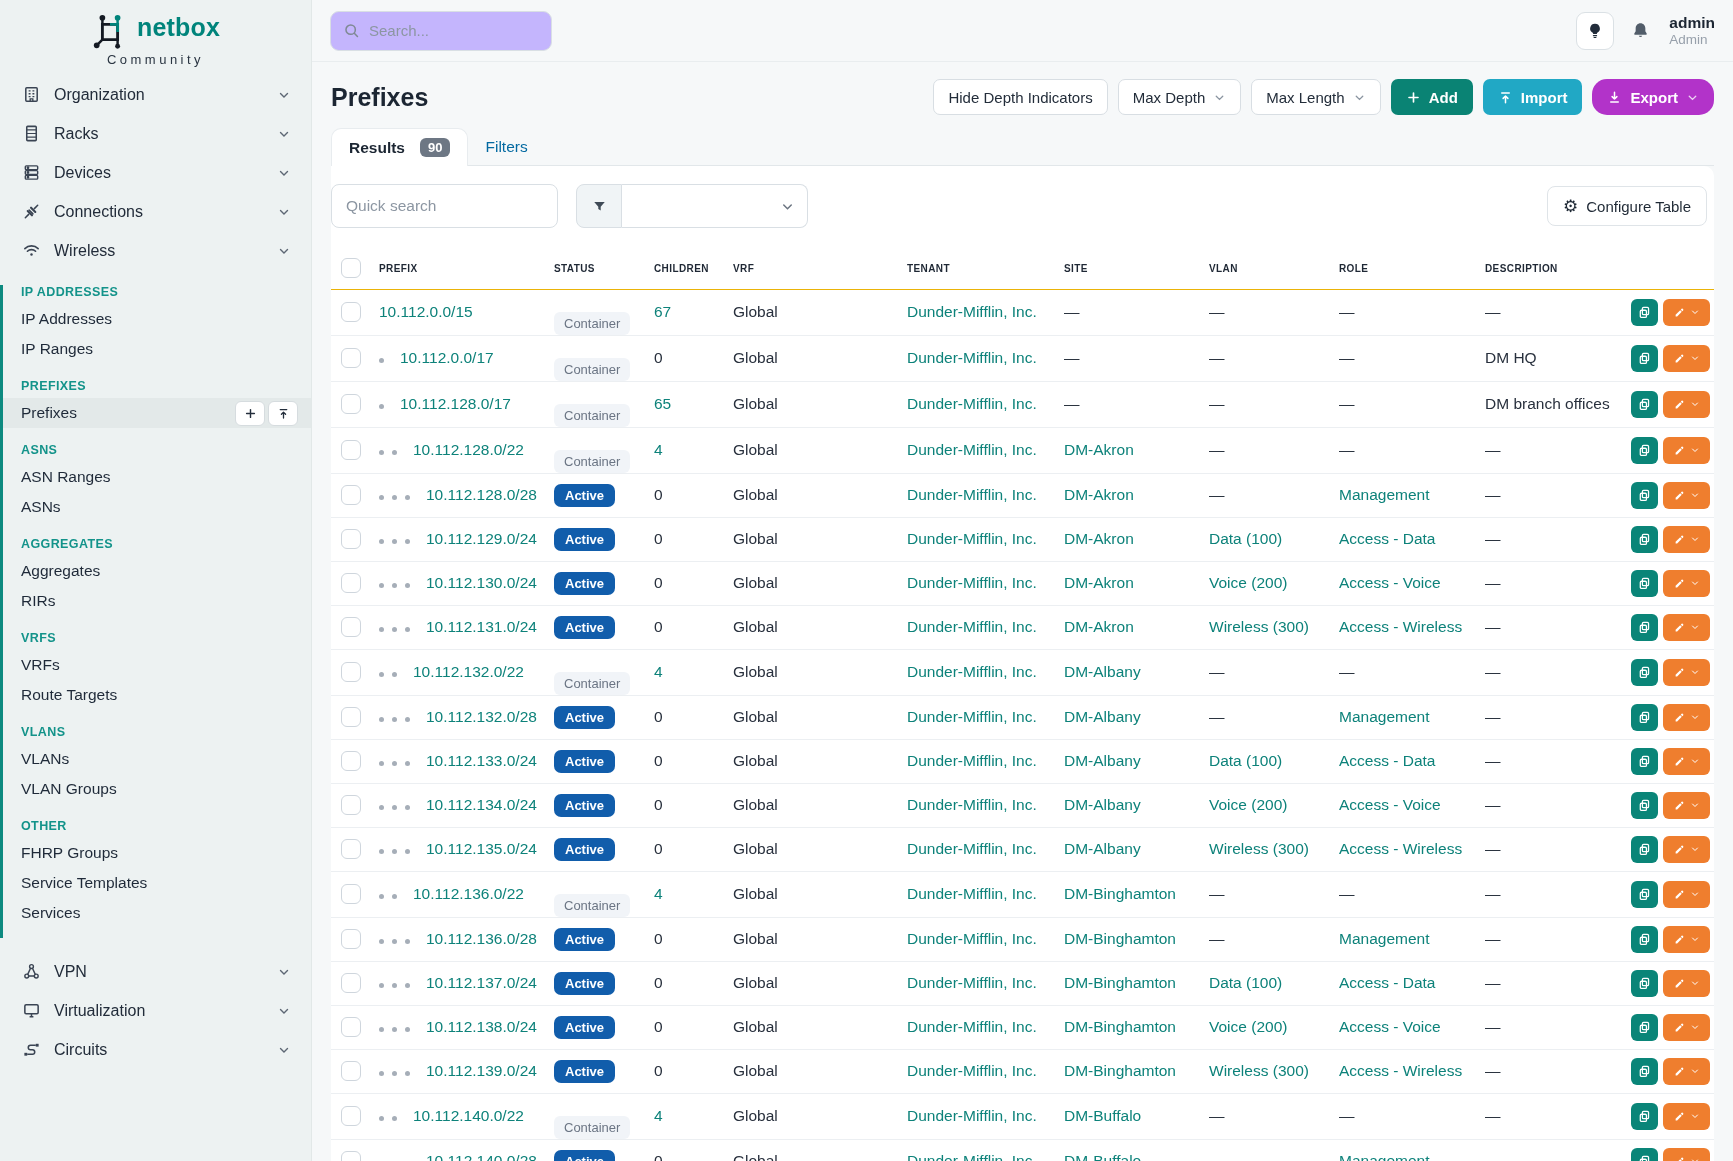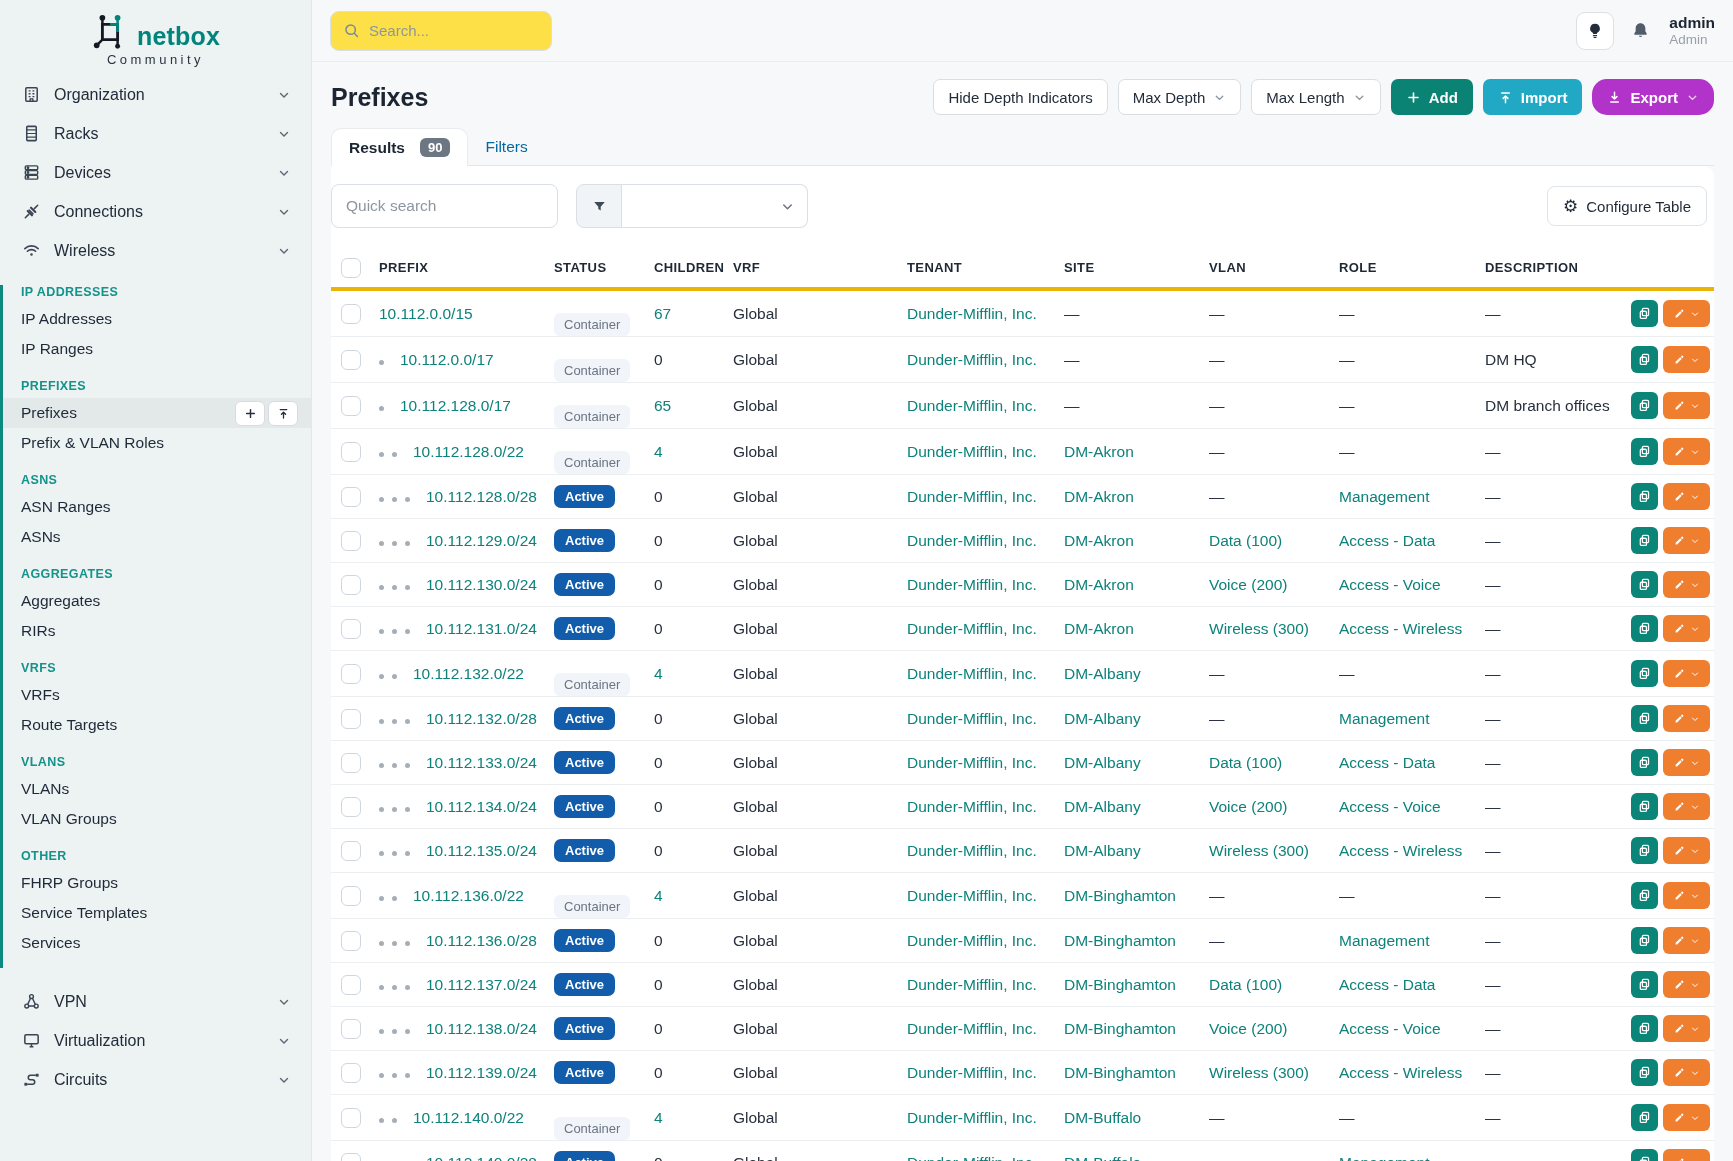--- a/index.html
+++ b/index.html
@@ -3,21 +3,21 @@
 <meta charset="utf-8">
 <style>
   * { margin:0; padding:0; box-sizing:border-box; }
   html,body { width:1733px; height:1161px; overflow:hidden; }
   body { font-family:"Liberation Sans","DejaVu Sans",sans-serif; background:#f6f8f9; color:#212b3a; }
   .app { position:relative; width:1733px; height:1161px; overflow:hidden; }
 
   
   .sidebar { position:absolute; left:0; top:0; width:312px; height:1161px; background:#edf2f2; border-right:1px solid #e2e8e8; }
   .brand { padding-top:13px; text-align:center; cursor:pointer; }
-  .brand-row { display:flex; align-items:flex-end; justify-content:center; gap:8px; }
+  .brand-row { display:flex; align-items:flex-start; justify-content:center; gap:8px; }
   .brand-logo svg { width:38px; height:38px; display:block; }
   .brand-name { font-size:25px; font-weight:700; color:#00847b; letter-spacing:.2px; }
   .brand-sub { margin-top:1px; font-size:13px; font-weight:500; color:#2a3542; letter-spacing:3.5px; }
   .side-nav { margin-top:8px; }
   .side-item { height:39px; display:flex; align-items:center; gap:13px; padding:0 20px 0 22px; font-size:16px; color:#222c3a; cursor:pointer; }
   .side-item .icon { color:#3a4453; display:flex; }
   .side-item .icon svg { width:19px; height:19px; }
   .side-item .chev { margin-left:auto; color:#5d6774; }
   .side-item .chev svg { width:14px; height:14px; }
   .ipam-wrap { border-left:3px solid #0d8a80; margin-top:0; padding-bottom:10px; }
@@ -29,21 +29,21 @@
   .sub-btn { width:30px; height:25px; background:#fff; border:1px solid #d6dcdf; border-radius:6px; display:flex; align-items:center; justify-content:center; color:#242e3c; cursor:pointer; }
   .sub-btn svg { width:13px; height:13px; }
   .side-bottom { margin-top:14px; }
 
   
   .main { margin-left:312px; height:100%; }
   .topbar { height:62px; display:flex; align-items:center; padding:0 18px; border-bottom:1px solid #e9edef; }
   .search-wrap { position:relative; width:222px; }
   .search-wrap .icon { position:absolute; left:13px; top:11px; color:#7f8994; }
   .search-wrap .icon svg { width:17px; height:17px; }
-  .search-input { width:222px; height:40px; border:1px solid #d9dfe4; border-radius:9px; background:#fde047; padding:0 12px 0 38px; font-size:15px; color:#212b3a; outline:none; font-family:inherit; }
+  .search-input { width:222px; height:40px; border:1px solid #d9dfe4; border-radius:9px; background:#c4b5fd; padding:0 12px 0 38px; font-size:15px; color:#212b3a; outline:none; font-family:inherit; }
   .search-input::placeholder { color:#8c96a2; }
   .topbar-right { margin-left:auto; display:flex; align-items:center; gap:13px; }
   .bulb-btn { width:38px; height:38px; background:#fff; border:1px solid #dbe1e5; border-radius:9px; display:flex; align-items:center; justify-content:center; color:#222c3a; cursor:pointer; }
   .bulb-btn svg { width:18px; height:18px; }
   .bell-btn { border:none; background:transparent; color:#525d6a; display:flex; cursor:pointer; padding:4px; }
   .bell-btn svg { width:19px; height:19px; }
   .user-block { margin-left:2px; line-height:1.15; cursor:pointer; }
   .user-name { font-size:15.5px; font-weight:700; color:#1c2633; }
   .user-role { font-size:13.5px; color:#97a0ab; }
 
@@ -74,21 +74,21 @@
   .filter-group { display:flex; margin-left:18px; height:44px; }
   .filter-addon { width:46px; background:#f0f4f6; border:1px solid #d9dfe4; border-radius:8px 0 0 8px; display:flex; align-items:center; justify-content:center; color:#3f4a56; }
   .filter-addon svg { width:15px; height:15px; }
   .filter-select { width:186px; background:#fff; border:1px solid #d9dfe4; border-left:none; border-radius:0 8px 8px 0; display:flex; align-items:center; justify-content:flex-end; padding-right:12px; color:#6b7480; cursor:pointer; }
   .filter-select svg { width:15px; height:15px; }
   .configure-btn { margin-left:auto; margin-right:7px; height:40px; display:inline-flex; align-items:center; gap:8px; padding:0 15px; background:#fff; border:1px solid #dfe4e8; border-radius:8px; font-size:15px; color:#1f2935; font-family:inherit; cursor:pointer; }
   .configure-btn .gear { font-size:17px; line-height:1; color:#1f2935; }
 
   
   table.prefix-table { width:100%; border-collapse:collapse; table-layout:fixed; }
-  .prefix-table th { height:41px; vertical-align:middle; text-align:left; font-size:13px; font-weight:700; letter-spacing:.4px; color:#1f2835; border-bottom:4px solid #eab308; }
+  .prefix-table th { height:41px; vertical-align:middle; text-align:left; font-size:10px; font-weight:700; letter-spacing:.4px; color:#1f2835; border-bottom:1px solid #eab308; }
   .prefix-table td { height:44px; vertical-align:middle; border-top:1px solid #eceff2; font-size:15.5px; color:#28303d; white-space:nowrap; overflow:hidden; }
   .prefix-table tbody tr:first-child td { border-top:none; }
   .cb { width:20px; height:20px; border:1px solid #cfd6dd; border-radius:6px; background:#fff; display:inline-block; vertical-align:middle; cursor:pointer; }
   td.cb-cell, th.cb-cell { padding-left:10px; }
   a.tlink { color:#0d827a; text-decoration:none; cursor:pointer; }
   .depth-dots { display:inline-flex; align-items:center; margin-right:8px; }
   .depth-dots i { width:5px; height:5px; border-radius:50%; background:#a6aeb8; margin-right:8px; }
   .badge { display:inline-block; font-size:13px; line-height:1; border-radius:6px; padding:5px 10px; }
   .badge.container { background:#f1f4f8; color:#6b7584;margin-top:22px; }
   .badge.active { background:#115dab; color:#fff; font-weight:600; border-radius:7px; padding:5px 11px; }
@@ -225,23 +225,20 @@
               </span>
             </button>
             <button class="sub-btn">
               <span class="icon">
                 <svg viewBox="0 0 20 20" fill="none" stroke="currentColor" stroke-width="2" stroke-linecap="round" stroke-linejoin="round">
                   <path d="M5 4h10M10 17V8M6.8 11.2 10 8l3.2 3.2"></path>
                 </svg>
               </span>
             </button>
           </span>
-        </div>
-        <div class="side-sub">
-          <span>Prefix &amp; VLAN Roles</span>
         </div>
         <div class="side-sec-header">ASNS</div>
         <div class="side-sub">
           <span>ASN Ranges</span>
         </div>
         <div class="side-sub">
           <span>ASNs</span>
         </div>
         <div class="side-sec-header">AGGREGATES</div>
         <div class="side-sub">

